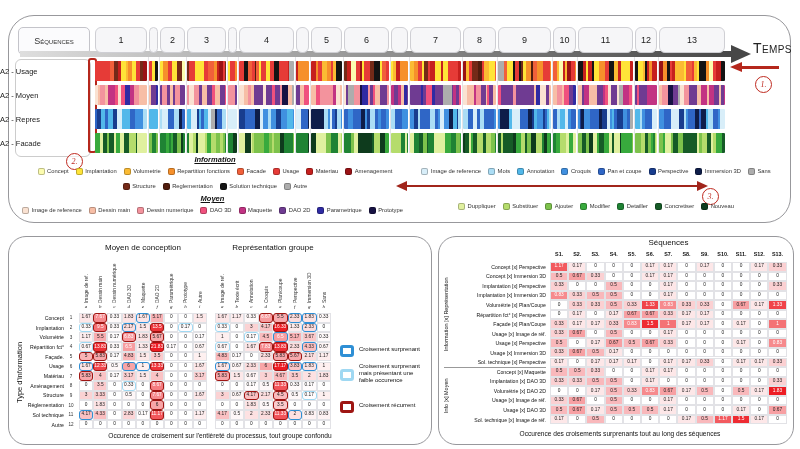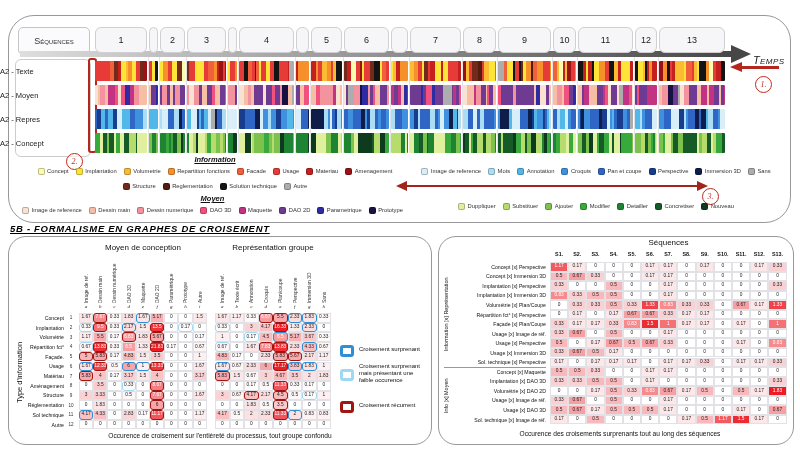--- a/index.html
+++ b/index.html
@@ -15,21 +15,21 @@
   #titleA{left:10px;top:2px}
   #titleB{left:10px;top:223px}
   #seqLabelBox{left:18px;top:27px;width:70px;height:26px;border:1px solid #c4c4ca;border-radius:5px;
                background:#fbfbfd;display:flex;align-items:center;justify-content:center;
                font-variant:small-caps;font-size:9px;color:#333}
   .tab{position:absolute;top:27px;height:26px;background:#f6f6f8;border:1px solid #cfcfd4;border-radius:6px;
        display:flex;align-items:center;justify-content:center;font-size:9px;color:#222;box-sizing:border-box}
   #tlLine{left:20px;top:51px;width:712px;height:6px;background:linear-gradient(to right,#dedede,#474747)}
   .tri{position:absolute;width:0;height:0}
   #tlTri{left:731px;top:44.5px;border-left:20px solid #474747;border-top:9.5px solid transparent;border-bottom:9.5px solid transparent}
-  #tempsLab{left:753px;top:54px;font-size:11px;font-style:italic;font-variant:small-caps;letter-spacing:.4px;color:#222}
+  #tempsLab{left:753px;top:40px;font-size:14px;font-variant:small-caps;letter-spacing:.4px;color:#222}
   #barsBox{left:15px;top:59px;width:74px;height:96px;border:1px solid #ccc;border-radius:6px}
   .rowlab{position:absolute;left:20px;width:62px;font-size:7.5px;color:#222;display:flex;align-items:center}
   .gl{position:absolute;width:1px;background:#e3e3e7}
   .seg{position:absolute;display:flex;overflow:hidden;border-radius:1px}
   .stripe{flex:0 0 auto;height:100%}
   #redRect{left:88px;top:58px;width:9px;height:95px;border:2px solid #b5271c;border-radius:3px;box-sizing:border-box}
   #arr1Line{left:741px;top:66px;width:38px;height:2.6px;background:#b5271c}
   #arr1Tri{left:730px;top:62px;border-right:12px solid #b5271c;border-top:5.2px solid transparent;border-bottom:5.2px solid transparent}
   #arr3Line{left:405px;top:185px;width:294px;height:2.4px;background:#a1251b}
   #arr3TriL{left:396px;top:181px;border-right:11px solid #a1251b;border-top:5.2px solid transparent;border-bottom:5.2px solid transparent}
@@ -95,21 +95,20 @@
   <div id="circ1" class="circ">1.</div>
   <div id="circ2" class="circ">2.</div>
   <div id="arr3Line" class="abs"></div>
   <div id="arr3TriL" class="tri"></div>
   <div id="arr3TriR" class="tri"></div>
   <div id="circ3" class="circ">3.</div>
 
   <div id="lgInfoH" class="lgHead">Information</div>
   <div id="lgMoyenH" class="lgHead">Moyen</div>
 
-  <div id="titleB" class="titleH">5B - FORMALISME EN GRAPHES DE CROISEMENT</div>
   <div class="box boxL"></div>
   <div class="box boxR"></div>
 
   <div id="mTitle1" class="mTitle">Moyen de conception</div>
   <div id="mTitle2" class="mTitle">Représentation groupe</div>
   <div id="typeInfo" class="vlab">Type d'information</div>
   <div id="capL" class="cap">Occurence de croisement sur l'entièreté du processus, tout groupe confondu</div>
 
   <div id="seqTitle" class="mTitle">Séquences</div>
   <div id="g1" class="vlab">Information [x] Représentation</div>
@@ -142,21 +141,21 @@
     <div class="gl" style="left: 496.5px; top: 57px; width: 1px; height: 96px;"></div>
     <div class="tab" style="left: 498px; top: 27px; width: 53px;">9</div>
     <div class="gl" style="left: 551.5px; top: 57px; width: 1px; height: 96px;"></div>
     <div class="tab" style="left: 553px; top: 27px; width: 23px;">10</div>
     <div class="gl" style="left: 576.5px; top: 57px; width: 1px; height: 96px;"></div>
     <div class="tab" style="left: 578px; top: 27px; width: 55px;">11</div>
     <div class="gl" style="left: 633.5px; top: 57px; width: 1px; height: 96px;"></div>
     <div class="tab" style="left: 635px; top: 27px; width: 22px;">12</div>
     <div class="gl" style="left: 657.5px; top: 57px; width: 1px; height: 96px;"></div>
     <div class="tab" style="left: 659px; top: 27px; width: 66px;">13</div>
-    <div class="rowlab" style="left: 0px; top: 61px; height: 20px;">A2 - Texte</div>
+    <div class="rowlab" style="left: 0px; top: 61px; height: 20px;">A2 - Usage</div>
     <div class="seg" style="left: 95px; top: 61px; width: 52px; height: 20px;">
       <div class="stripe" style="width: 3.80214px; background: rgb(230, 59, 55);"></div>
       <div class="stripe" style="width: 4.23653px; background: rgb(230, 59, 55);"></div>
       <div class="stripe" style="width: 5.3285px; background: rgb(230, 59, 55);"></div>
       <div class="stripe" style="width: 1.86012px; background: rgb(230, 59, 55);"></div>
       <div class="stripe" style="width: 4.23481px; background: rgb(241, 96, 58);"></div>
       <div class="stripe" style="width: 3.66019px; background: rgb(116, 42, 24);"></div>
       <div class="stripe" style="width: 3.38989px; background: rgb(198, 32, 30);"></div>
       <div class="stripe" style="width: 4.56688px; background: rgb(255, 228, 56);"></div>
       <div class="stripe" style="width: 2.30332px; background: rgb(251, 187, 51);"></div>
@@ -767,21 +766,21 @@
       <div class="stripe" style="width: 3.08895px; background: rgb(14, 29, 73);"></div>
       <div class="stripe" style="width: 2.09803px; background: rgb(47, 102, 198);"></div>
       <div class="stripe" style="width: 5.29542px; background: rgb(14, 29, 73);"></div>
       <div class="stripe" style="width: 2.23585px; background: rgb(82, 184, 234);"></div>
       <div class="stripe" style="width: 5.38959px; background: rgb(171, 221, 245);"></div>
       <div class="stripe" style="width: 4.25819px; background: rgb(47, 102, 198);"></div>
       <div class="stripe" style="width: 2.74572px; background: rgb(64, 144, 224);"></div>
       <div class="stripe" style="width: 3.30221px; background: rgb(216, 238, 249);"></div>
       <div class="stripe" style="width: 2.2756px; background: rgb(216, 238, 249);"></div>
     </div>
-    <div class="rowlab" style="left: 0px; top: 133px; height: 20px;">A2 - Concept</div>
+    <div class="rowlab" style="left: 0px; top: 133px; height: 20px;">A2 - Facade</div>
     <div class="seg" style="left: 95px; top: 133px; width: 52px; height: 20px;">
       <div class="stripe" style="width: 5.30346px; background: rgb(56, 170, 61);"></div>
       <div class="stripe" style="width: 2.62796px; background: rgb(224, 240, 159);"></div>
       <div class="stripe" style="width: 3.5866px; background: rgb(22, 91, 39);"></div>
       <div class="stripe" style="width: 2.13583px; background: rgb(125, 194, 76);"></div>
       <div class="stripe" style="width: 5.02356px; background: rgb(22, 91, 39);"></div>
       <div class="stripe" style="width: 2.72822px; background: rgb(224, 240, 159);"></div>
       <div class="stripe" style="width: 4.09042px; background: rgb(56, 170, 61);"></div>
       <div class="stripe" style="width: 3.38054px; background: rgb(224, 240, 159);"></div>
       <div class="stripe" style="width: 5.22651px; background: rgb(22, 91, 39);"></div>

